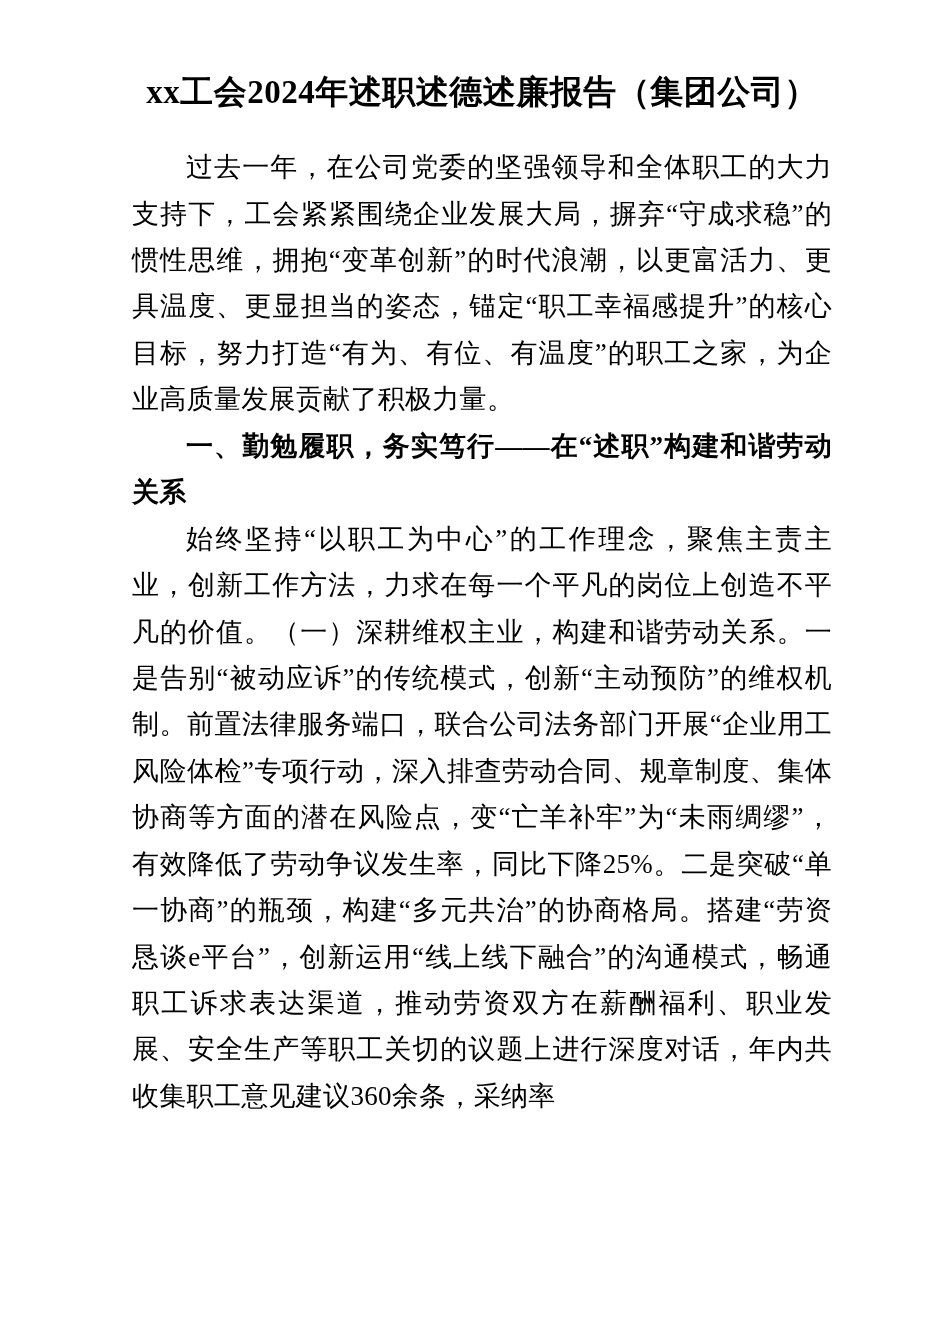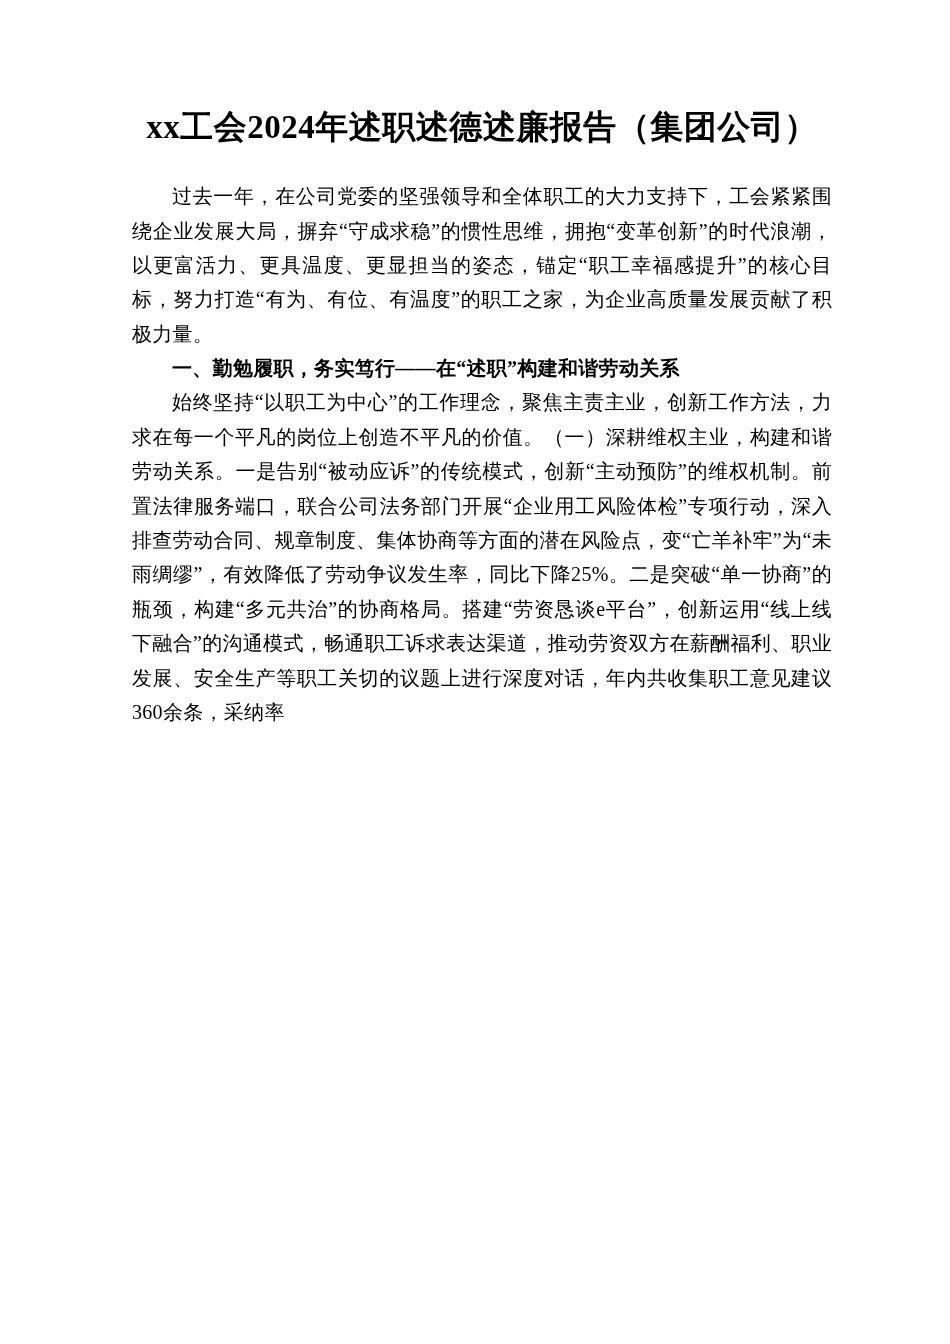--- a/index.html
+++ b/index.html
@@ -11,36 +11,36 @@
     width: 950px;
     height: 1344px;
     font-family: "Liberation Serif", serif;
     color: #000000;
     overflow: hidden;
   }
   .page {
     width: 950px;
     height: 1260px;
     box-sizing: border-box;
-    padding: 102px 118px 0 132px;
+    padding: 67px 118px 0 132px;
     background: #ffffff;
     position: relative;
   }
   .doc-title {
     font-family: "Liberation Serif", serif;
     font-weight: bold;
     font-size: 33px;
     line-height: 1.55;
     text-align: center;
     letter-spacing: 0.5px;
     margin: 0 0 26px 0;
     padding: 0 4px;
   }
   .para {
-    font-size: 20px;
+    font-size: 27px;
     line-height: 1.72;
     text-align: justify;
     text-justify: inter-ideograph;
     margin: 0;
     letter-spacing: 0.3px;
   }
   .para.indent {
     text-indent: 2em;
   }
   .para.heading {

